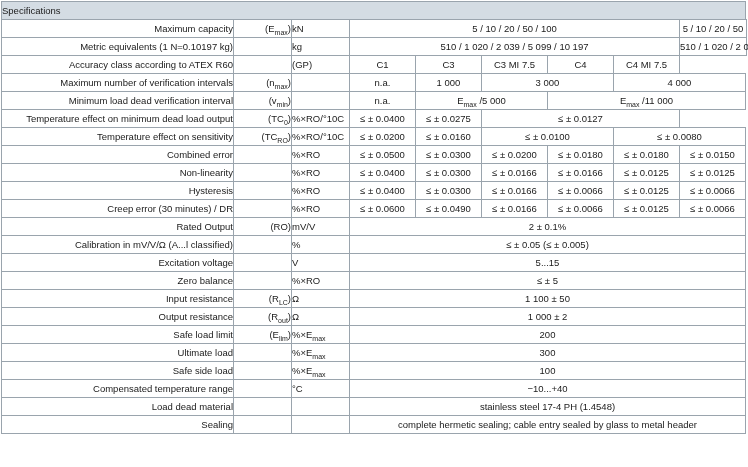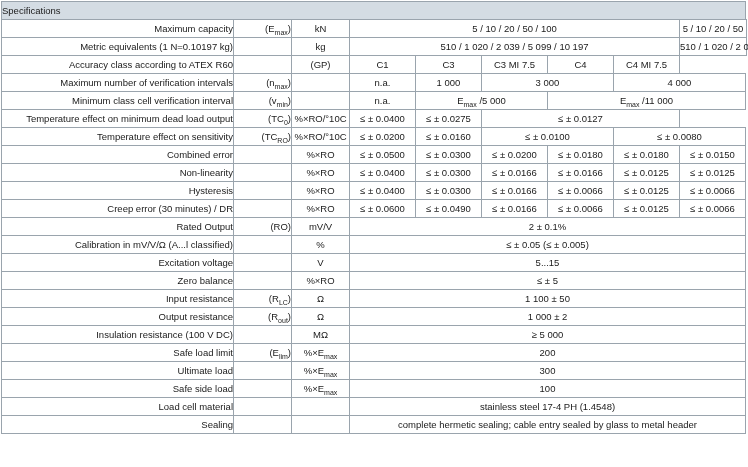--- a/index.html
+++ b/index.html
@@ -51,21 +51,21 @@
     text-align: right;
     white-space: nowrap;
     overflow: hidden;
   }
   .sym {
     text-align: right;
     padding-right: 6px;
     white-space: nowrap;
   }
   .unit {
-    text-align: center;
+    text-align: left;
     white-space: nowrap;
   }
   .val {
     text-align: center;
     white-space: nowrap;
   }
   sub {
     font-size: 7px;
     line-height: 0;
   }
@@ -117,21 +117,21 @@
         <tr>
           <td class="label">Maximum number of verification intervals</td>
           <td class="sym"><span>(n<sub>max</sub>)</span></td>
           <td class="unit"><span></span></td>
           <td class="val"><span>n.a.</span></td>
           <td class="val"><span>1 000</span></td>
           <td class="val" colspan="2"><span>3 000</span></td>
           <td class="val" colspan="2"><span>4 000</span></td>
         </tr>
         <tr>
-          <td class="label">Minimum class cell verification interval</td>
+          <td class="label">Minimum load dead verification interval</td>
           <td class="sym"><span>(v<sub>min</sub>)</span></td>
           <td class="unit"><span></span></td>
           <td class="val"><span>n.a.</span></td>
           <td class="val" colspan="2"><span>E<sub>max</sub> /5 000</span></td>
           <td class="val" colspan="3"><span>E<sub>max</sub> /11 000</span></td>
         </tr>
         <tr>
           <td class="label">Temperature effect on minimum dead load output</td>
           <td class="sym"><span>(TC<sub>0</sub>)</span></td>
           <td class="unit"><span>%×RO/°10C</span></td>
@@ -222,45 +222,45 @@
           <td class="unit"><span>Ω</span></td>
           <td class="val" colspan="6"><span>1 100 ± 50</span></td>
         </tr>
         <tr>
           <td class="label">Output resistance</td>
           <td class="sym"><span>(R<sub>out</sub>)</span></td>
           <td class="unit"><span>Ω</span></td>
           <td class="val" colspan="6"><span>1 000 ± 2</span></td>
         </tr>
         <tr>
-          <td class="label">Insulation resistance (100 V DC)</td>
-          <td class="sym"><span></span></td>
-          <td class="unit"><span>MΩ</span></td>
-          <td class="val" colspan="6"><span>≥ 5 000</span></td>
-        </tr>
-        <tr>
           <td class="label">Safe load limit</td>
           <td class="sym"><span>(E<sub>lim</sub>)</span></td>
           <td class="unit"><span>%×E<sub>max</sub></span></td>
           <td class="val" colspan="6"><span>200</span></td>
         </tr>
         <tr>
           <td class="label">Ultimate load</td>
           <td class="sym"><span></span></td>
           <td class="unit"><span>%×E<sub>max</sub></span></td>
           <td class="val" colspan="6"><span>300</span></td>
         </tr>
         <tr>
           <td class="label">Safe side load</td>
           <td class="sym"><span></span></td>
           <td class="unit"><span>%×E<sub>max</sub></span></td>
           <td class="val" colspan="6"><span>100</span></td>
         </tr>
         <tr>
-          <td class="label">Load cell material</td>
+          <td class="label">Compensated temperature range</td>
+          <td class="sym"><span></span></td>
+          <td class="unit"><span>°C</span></td>
+          <td class="val" colspan="6"><span>−10...+40</span></td>
+        </tr>
+        <tr>
+          <td class="label">Load dead material</td>
           <td class="sym"><span></span></td>
           <td class="unit"><span></span></td>
           <td class="val" colspan="6"><span>stainless steel 17-4 PH (1.4548)</span></td>
         </tr>
         <tr>
           <td class="label">Sealing</td>
           <td class="sym"><span></span></td>
           <td class="unit"><span></span></td>
           <td class="val" colspan="6"><span>complete hermetic sealing; cable entry sealed by glass to metal header</span></td>
         </tr>

